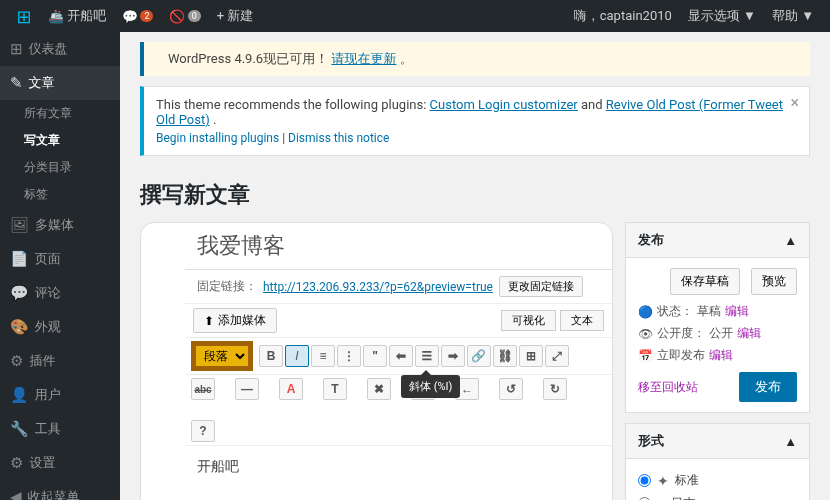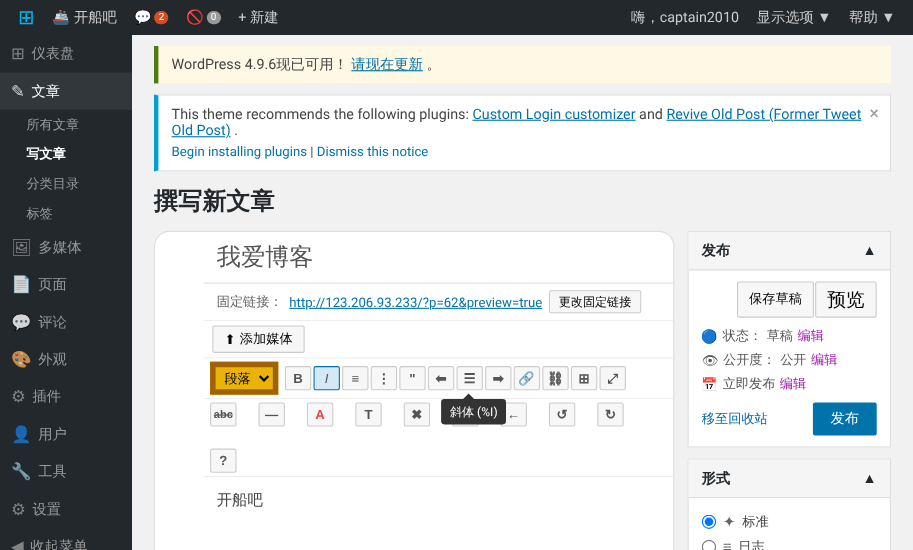--- a/index.html
+++ b/index.html
@@ -82,33 +82,33 @@
     }
 
     
     .wrap {
       padding: 10px 20px 20px;
     }
 
     
     .notice-update {
       background: #fff8e5;
-      border-left: 4px solid #4d7c0f;
-      padding: 8px 12px;
+      border-left: 4px solid #0369a1;
+      padding: 8px 24px;
       margin-bottom: 10px;
       font-size: 13px;
     }
     .notice-update a { color: #0073aa; }
 
     .notice-plugin {
       background: #fff;
       border: 1px solid #ddd;
       border-left: 4px solid #00a0d2;
       padding: 10px 12px;
-      margin-bottom: 12px;
+      margin-bottom: 24px;
       font-size: 13px;
       position: relative;
     }
     .notice-plugin a { color: #0073aa; }
     .notice-plugin .notice-close {
       position: absolute;
       top: 8px;
       right: 10px;
       font-size: 16px;
       color: #999;
@@ -300,34 +300,34 @@
       border: 1px solid #ccc;
       padding: 4px 10px;
       font-size: 12px;
       cursor: pointer;
       border-radius: 2px;
     }
     .btn-preview {
       background: #f7f7f7;
       border: 1px solid #ccc;
       padding: 4px 10px;
-      font-size: 17px;
+      font-size: 12px;
       cursor: pointer;
       border-radius: 2px;
     }
     .publish-row {
       display: flex;
       align-items: center;
       font-size: 12px;
       color: #555;
       margin-bottom: 5px;
       gap: 4px;
     }
     .publish-row a { color: #a21caf; text-decoration: none; font-size: 12px; }
-    .move-trash { color: #0369a1; text-decoration: none; font-size: 12px; }
+    .move-trash { color: #a21caf; text-decoration: none; font-size: 12px; }
     .btn-publish {
       background: #0073aa;
       color: #fff;
       border: none;
       padding: 6px 16px;
       font-size: 13px;
       cursor: pointer;
       border-radius: 2px;
       float: right;
     }
@@ -485,20 +485,24 @@
             <a href="#">http://123.206.93.233/?p=62&amp;preview=true</a>
             <button class="btn-small">更改固定链接</button>
           </div>
 
           
           <div class="editor-top-bar">
             <button class="add-media-btn">
               <span>⬆</span>
               <span>添加媒体</span>
             </button>
+            <div style="display:flex;gap:4px;">
+              <button class="editor-top-btn">可视化</button>
+              <button class="editor-top-btn">文本</button>
+            </div>
           </div>
 
           
           <div class="toolbar-row">
             <select class="tb-select">
               <option>段落</option>
             </select>
             <button class="tb-btn">B</button>
             <button class="tb-btn tb-btn-italic active">I</button>
             <button class="tb-btn">≡</button>

